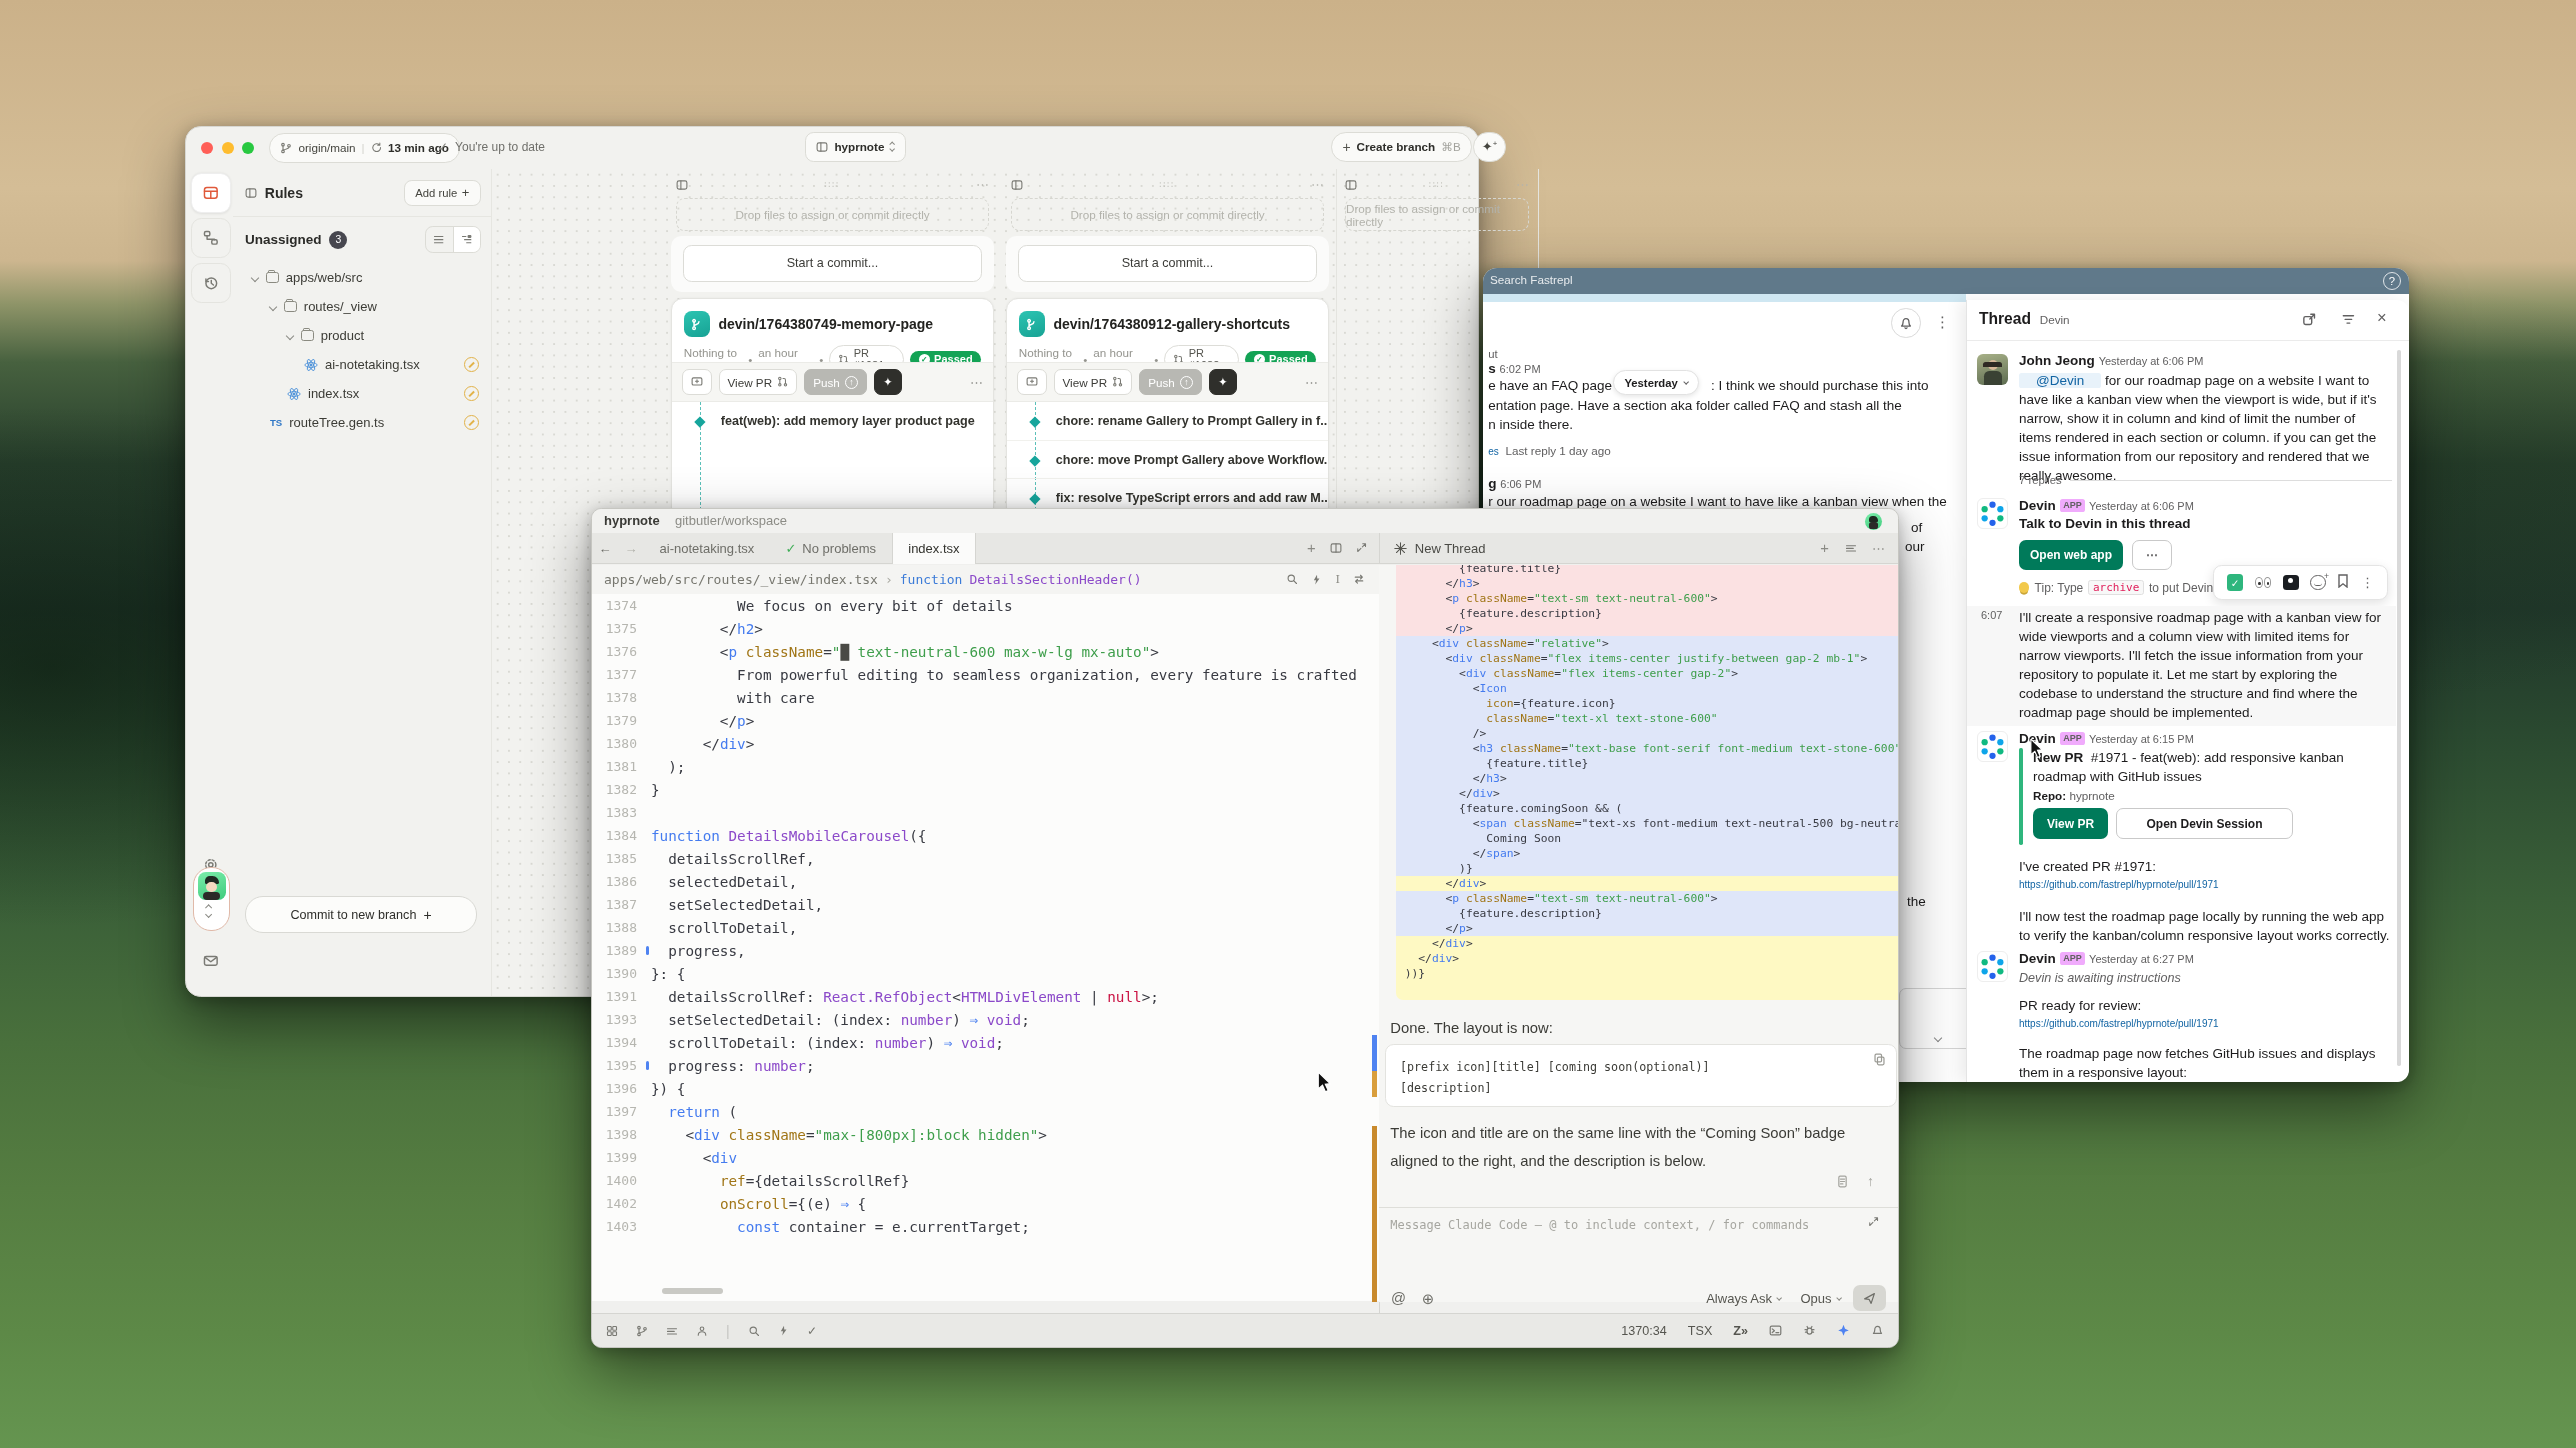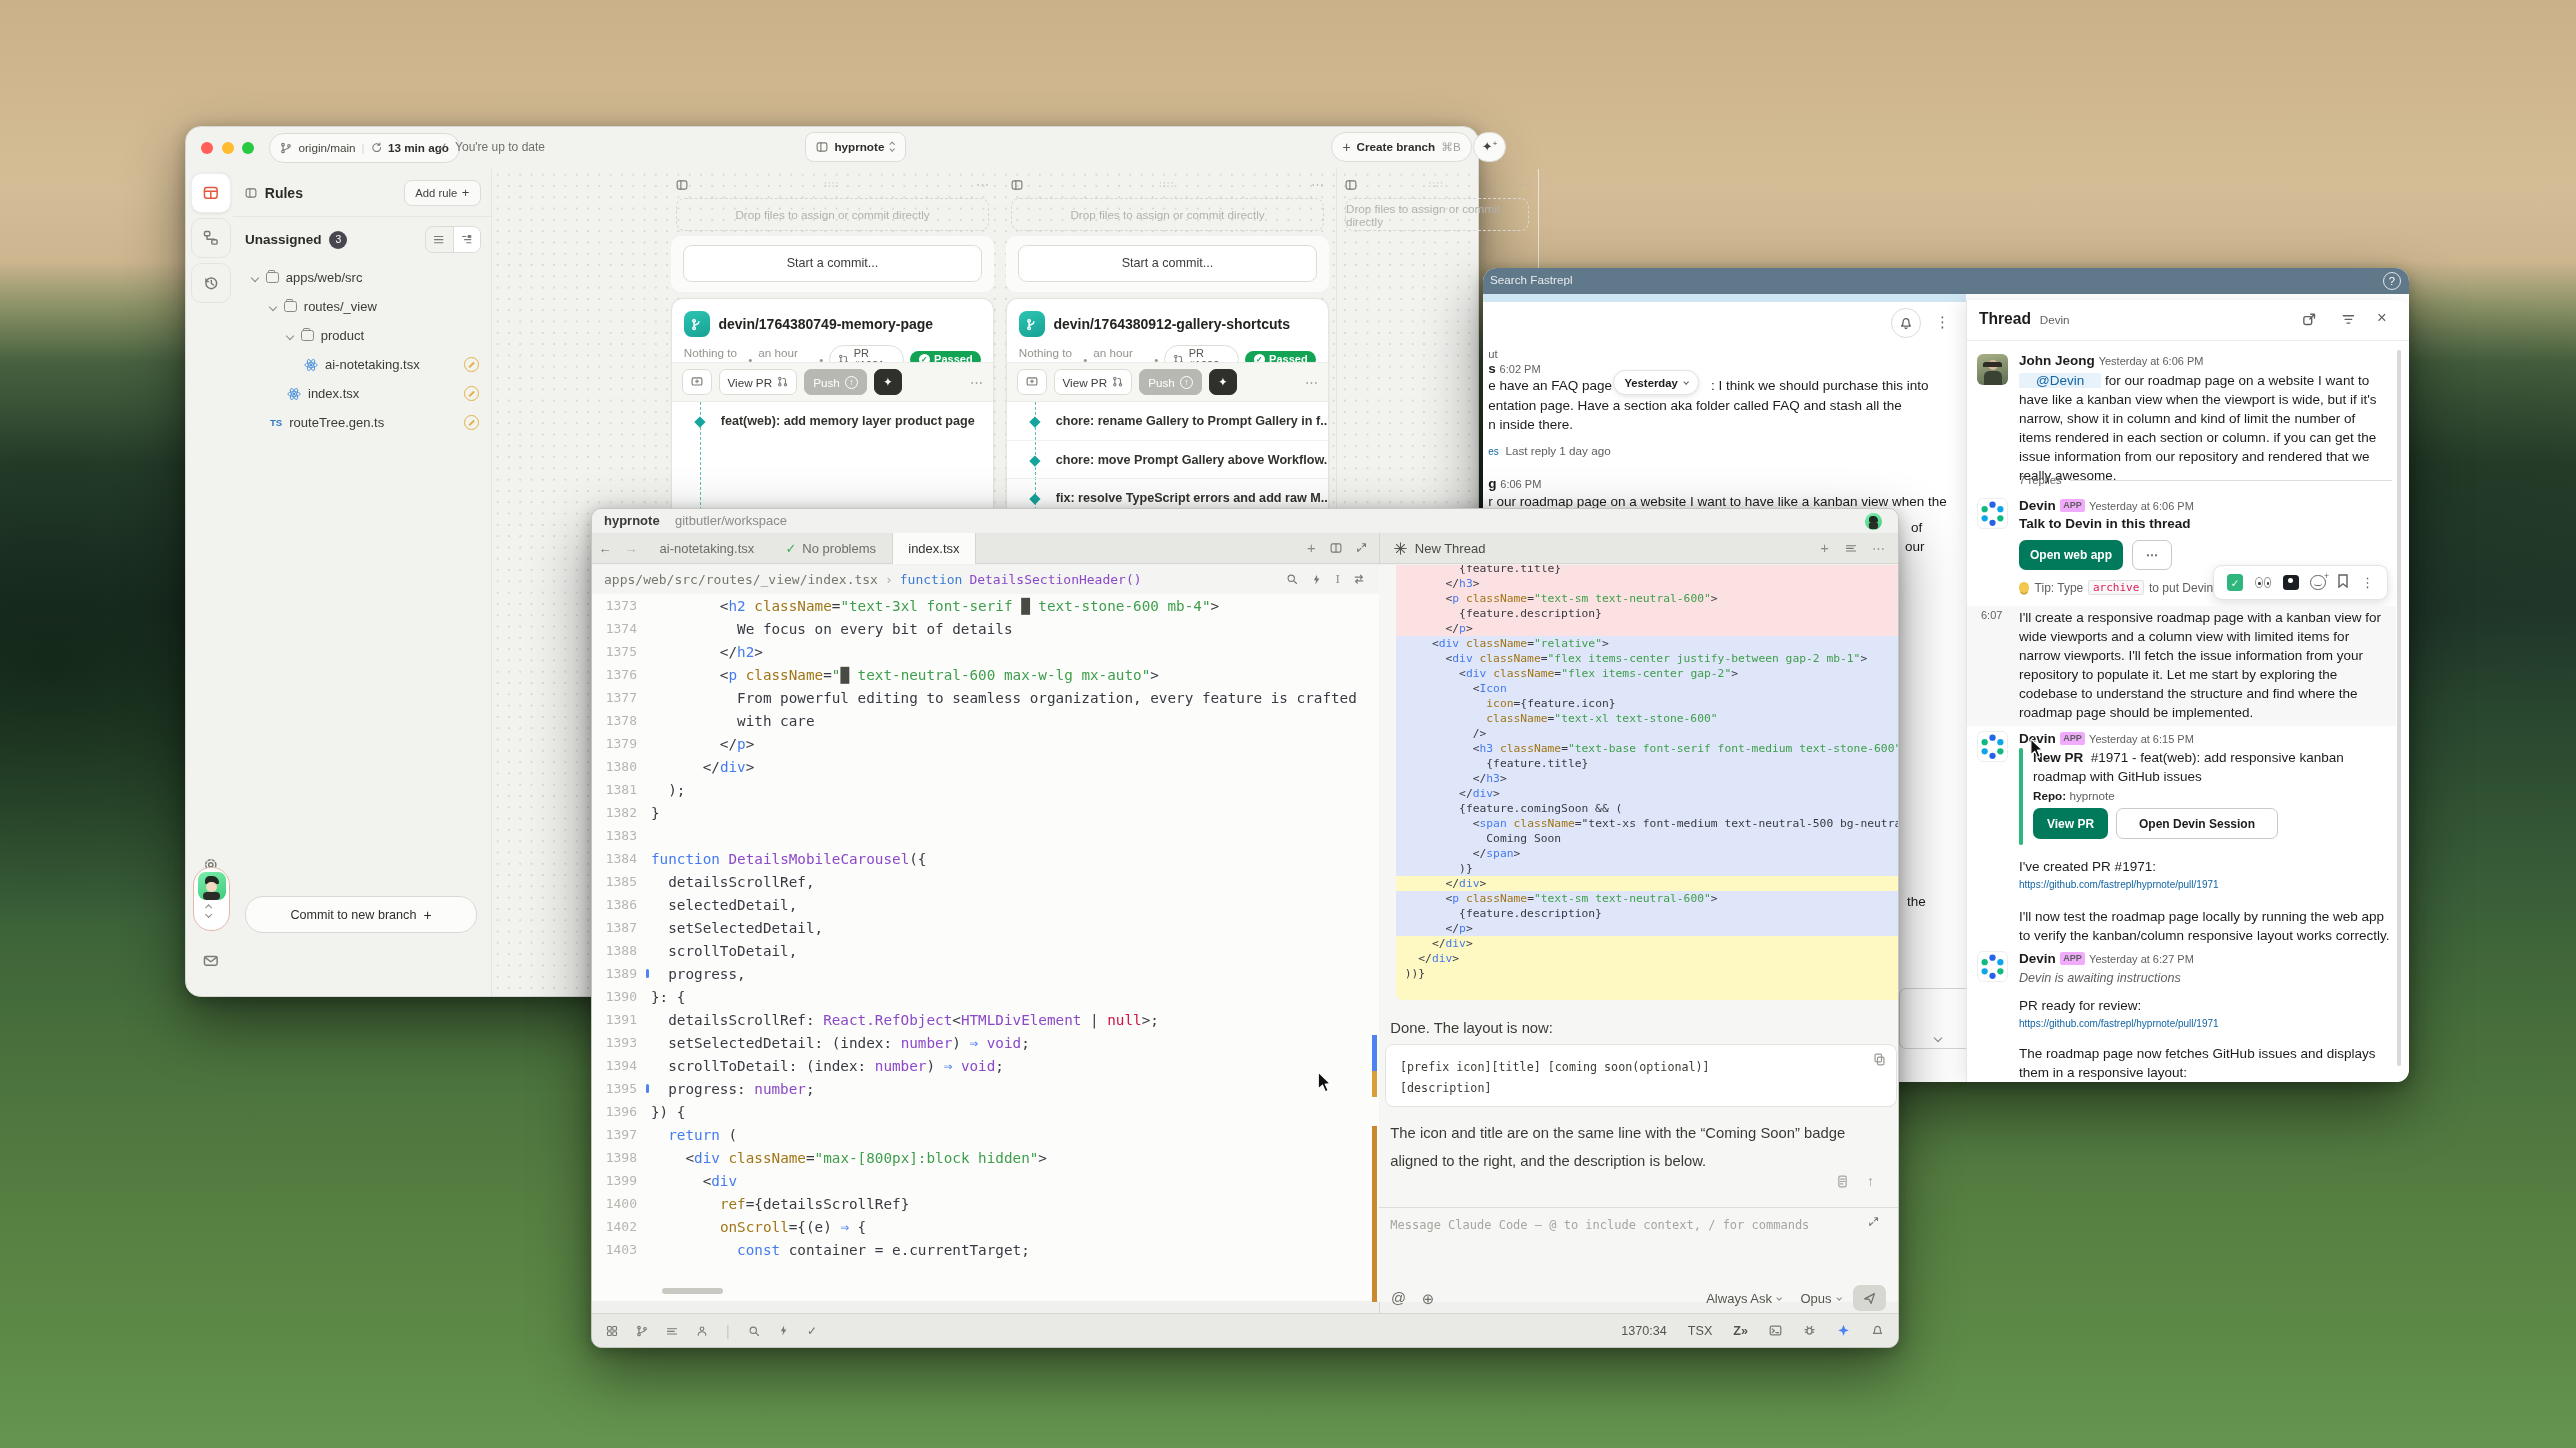--- a/index.html
+++ b/index.html
@@ -566,21 +566,21 @@
               <circle cx="12" cy="19.5" r="2.6" fill="#2563eb"></circle>
               <circle cx="5.5" cy="15.8" r="2.6" fill="#0ea5e9"></circle>
               <circle cx="5.5" cy="8.2" r="2.6" fill="#10b981"></circle>
             </svg>
           </div>
  <div class="abs" style="left:52px;top:430px;"><span class="slname">Devin</span> <span class="appbadge">APP</span> <span class="sltime">Yesterday at 6:15 PM</span></div>
  <div class="abs" style="left:52px;top:448px;width:3.5px;height:97px;background:#2eb67d;border-radius:1.7px;"></div>
  <div class="abs sl-txt" style="left:66px;top:448px;width:344px;line-height:19px;"><b>New PR</b>&nbsp; #1971 - feat(web): add responsive kanban roadmap with GitHub issues</div>
  <div class="abs" style="left:66px;top:489px;font-size:11.7px;"><b style="color:#1d1c1d;">Repo:</b> <span class="sl-gray">hyprnote</span></div>
  <div class="slbtn-green abs" style="left:66px;top:508px;width:75px;height:31px;">View PR</div>
- <div class="slbtn-outline abs" style="left:149px;top:508px;width:162px;height:31px;">Open Devin Session</div>
+ <div class="slbtn-outline abs" style="left:149px;top:508px;width:177px;height:31px;">Open Devin Session</div>
  <div class="abs sl-txt" style="left:52px;top:559px;">I've created PR #1971:</div>
  <div class="abs sl-link" style="left:52px;top:579px;">https://github.com/fastrepl/hyprnote/pull/1971</div>
  <div class="abs sl-txt" style="left:52px;top:607px;width:372px;line-height:19px;">I'll now test the roadmap page locally by running the web app to verify the kanban/column responsive layout works correctly.</div>
 
  <div class="av devinlogo" style="left:10.4px;top:651px;border:0.9px solid #eee;">
             <svg width="29.5" height="29.5" viewBox="0 0 24 24">
               <circle cx="12" cy="4.5" r="2.6" fill="#2563eb"></circle>
               <circle cx="18.5" cy="8.2" r="2.6" fill="#0ea5e9"></circle>
               <circle cx="18.5" cy="15.8" r="2.6" fill="#10b981"></circle>
               <circle cx="12" cy="19.5" r="2.6" fill="#2563eb"></circle>
@@ -676,24 +676,20 @@
         <span style="font-family:'DejaVu Serif',serif;font-size:11.3px;">I</span>
         <span class="svgi">
             <svg width="12" height="12" viewBox="0 0 16 16" fill="none" stroke="#7a7a74" stroke-width="1.5" stroke-linecap="round" stroke-linejoin="round">
               <path d="M3 5.5h9M10 3l2.5 2.5L10 8M13 10.5H4M6 8.5 3.5 11 6 13.5"></path>
             </svg>
           </span>
       </span>
     </div>
 
     <div class="abs" style="left:0;top:85px;width:787px;height:707px;background:#fcfcfb;overflow:hidden;" id="code-area">
-        <div class="codeline">
-          <div class="gut">1373</div>
-          <div class="ctext">        &lt;<span class="tok-t">h2</span> <span class="tok-a">className</span>=<span class="tok-s">"text-3xl font-serif <span class="tok-blk">█</span> text-stone-600 mb-4"</span>&gt;</div>
-        </div>
         <div class="codeline">
           <div class="gut">1374</div>
           <div class="ctext">          We focus on every bit of details</div>
         </div>
         <div class="codeline">
           <div class="gut">1375</div>
           <div class="ctext">        &lt;/<span class="tok-t">h2</span>&gt;</div>
         </div>
         <div class="codeline">
           <div class="gut">1376</div>

